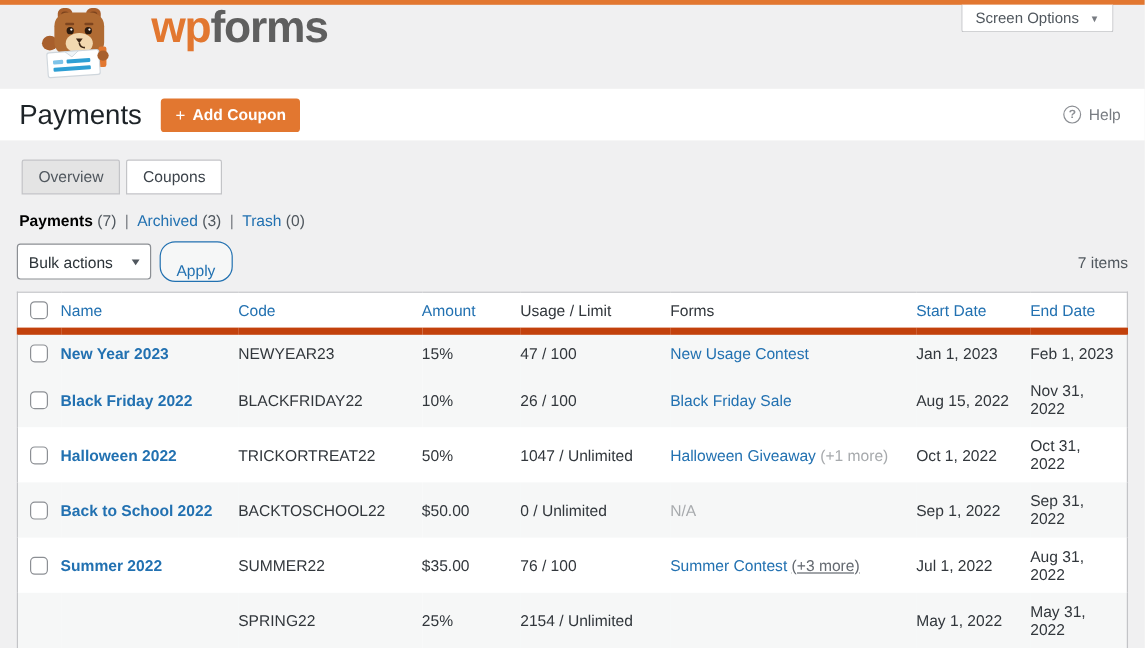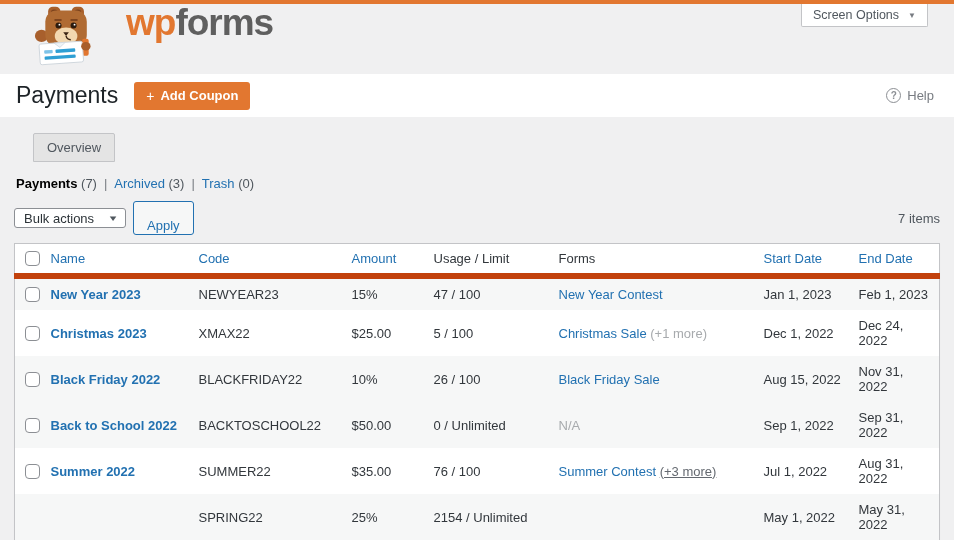--- a/index.html
+++ b/index.html
@@ -33,49 +33,49 @@
   }
   .plus { font-weight:400; font-size:14px; }
   .help-link { margin-left:auto; color:#787c82; display:flex; align-items:center; gap:6px; cursor:pointer; }
   .help-icon {
     width:15px; height:15px; border:1.5px solid #8c8f94; border-radius:50%;
     font-size:10px; color:#8c8f94; display:flex; align-items:center; justify-content:center; font-weight:bold;
   }
 
   .content { padding:16px 14px 0 14px; }
 
-  .tabs { display:flex; gap:5px; margin-left:19px; }
+  .tabs { display:flex; gap:5px; margin-left:4px; }
   .tab {
     padding:6px 13px; border:1px solid #c3c4c7; background:#e4e4e4; color:#50575e;
     font-size:13px; line-height:15px; cursor:pointer; border-radius:2px 2px 0 0;
   }
   .tab.active { background:#fff; color:#3c434a; }
 
   .status-filters { margin:14px 0 0 2px; line-height:16px; }
   .status-filters .item { cursor:pointer; text-decoration:none; }
   .status-filters .current-label { font-weight:bold; color:#000; }
   .status-filters .lnk { color:#2271b1; }
   .status-filters .cnt { color:#50575e; }
   .sep { color:#787c82; margin:0 7px; }
 
   .tablenav { margin-top:9px; display:flex; align-items:center; gap:7px; }
   .select-wrap { position:relative; display:inline-block; }
   select {
     appearance:none; -webkit-appearance:none;
-    height:20px; padding:0 30px 0 9px; font-size:13px; color:#2c3338;
+    height:30px; padding:0 30px 0 9px; font-size:13px; color:#2c3338;
     background:#fff; border:1px solid #8c8f94; border-radius:3px;
     font-family:"Liberation Sans", sans-serif; cursor:pointer;
   }
   .chevron {
     position:absolute; right:9px; top:50%; transform:translateY(-50%) scaleX(1.4);
     font-size:8px; color:#50575e; pointer-events:none;
   }
   .btn-secondary {
     height:24px; padding:16px 13px; font-size:13px; color:#2271b1;
-    background:#f6f7f7; border:1px solid #2271b1; border-radius:3px; cursor:pointer;
+    background:#f6f7f7; border:1px solid #2271b1; border-radius:13px; cursor:pointer;
     font-family:"Liberation Sans", sans-serif;
   }
   .items-count { margin-left:auto; color:#50575e; }
 
   table.coupons {
     width:100%; margin-top:8px; border-collapse:collapse; table-layout:fixed;
     background:#fff; border:1px solid #c3c4c7; box-shadow:0 1px 1px rgba(0,0,0,.04);
   }
   thead th { border-bottom:6px solid #c2410c; }
   th { text-align:left; font-weight:400; font-size:13px; padding:7px 10px 7px 0; color:#32373c; }
@@ -147,20 +147,21 @@
   <span class="help-link">
     <span class="help-icon">?</span>
     <span>Help</span>
   </span>
 </div>
 
 <div class="content">
 
   <div class="tabs">
     <span class="tab">Overview</span>
+    <span class="tab active">Coupons</span>
   </div>
 
   <div class="status-filters">
     <span class="item"><span class="current-label">Payments</span> <span class="cnt">(7)</span></span><span class="sep">|</span><span class="item"><span class="lnk">Archived</span> <span class="cnt">(3)</span></span><span class="sep">|</span><span class="item"><span class="lnk">Trash</span> <span class="cnt">(0)</span></span>
   </div>
 
   <div class="tablenav">
     <span class="select-wrap">
       <select><option>Bulk actions</option></select>
       <span class="chevron">▼</span>
@@ -192,43 +193,43 @@
         <th class="sortable"><a>End Date</a></th>
       </tr>
     </thead>
     <tbody>
       <tr class="striped">
         <td class="cb-cell"><input type="checkbox" style=""></td>
         <td><a class="row-title">New Year 2023</a></td>
         <td>NEWYEAR23</td>
         <td>15%</td>
         <td>47 / 100</td>
-        <td><a class="form-link">New Year Contest</a></td>
+        <td><a class="form-link">New Usage Contest</a></td>
         <td>Jan 1, 2023</td>
         <td>Feb 1, 2023</td>
-      </tr>
-      <tr>
-        <td class="cb-cell"><input type="checkbox" style=""></td>
-        <td><a class="row-title">Christmas 2023</a></td>
-        <td>XMAX22</td>
-        <td>$25.00</td>
-        <td>5 / 100</td>
-        <td><a class="form-link">Christmas Sale</a> <span class="more">(+1 more)</span></td>
-        <td>Dec 1, 2022</td>
-        <td>Dec 24, 2022</td>
       </tr>
       <tr class="striped">
         <td class="cb-cell"><input type="checkbox" style=""></td>
         <td><a class="row-title">Black Friday 2022</a></td>
         <td>BLACKFRIDAY22</td>
         <td>10%</td>
         <td>26 / 100</td>
         <td><a class="form-link">Black Friday Sale</a></td>
         <td>Aug 15, 2022</td>
         <td>Nov 31, 2022</td>
+      </tr>
+      <tr>
+        <td class="cb-cell"><input type="checkbox" style=""></td>
+        <td><a class="row-title">Halloween 2022</a></td>
+        <td>TRICKORTREAT22</td>
+        <td>50%</td>
+        <td>1047 / Unlimited</td>
+        <td><a class="form-link">Halloween Giveaway</a> <span class="more">(+1 more)</span></td>
+        <td>Oct 1, 2022</td>
+        <td>Oct 31, 2022</td>
       </tr>
       <tr class="striped">
         <td class="cb-cell"><input type="checkbox" style=""></td>
         <td><a class="row-title">Back to School 2022</a></td>
         <td>BACKTOSCHOOL22</td>
         <td>$50.00</td>
         <td>0 / Unlimited</td>
         <td><span class="na">N/A</span></td>
         <td>Sep 1, 2022</td>
         <td>Sep 31, 2022</td>

